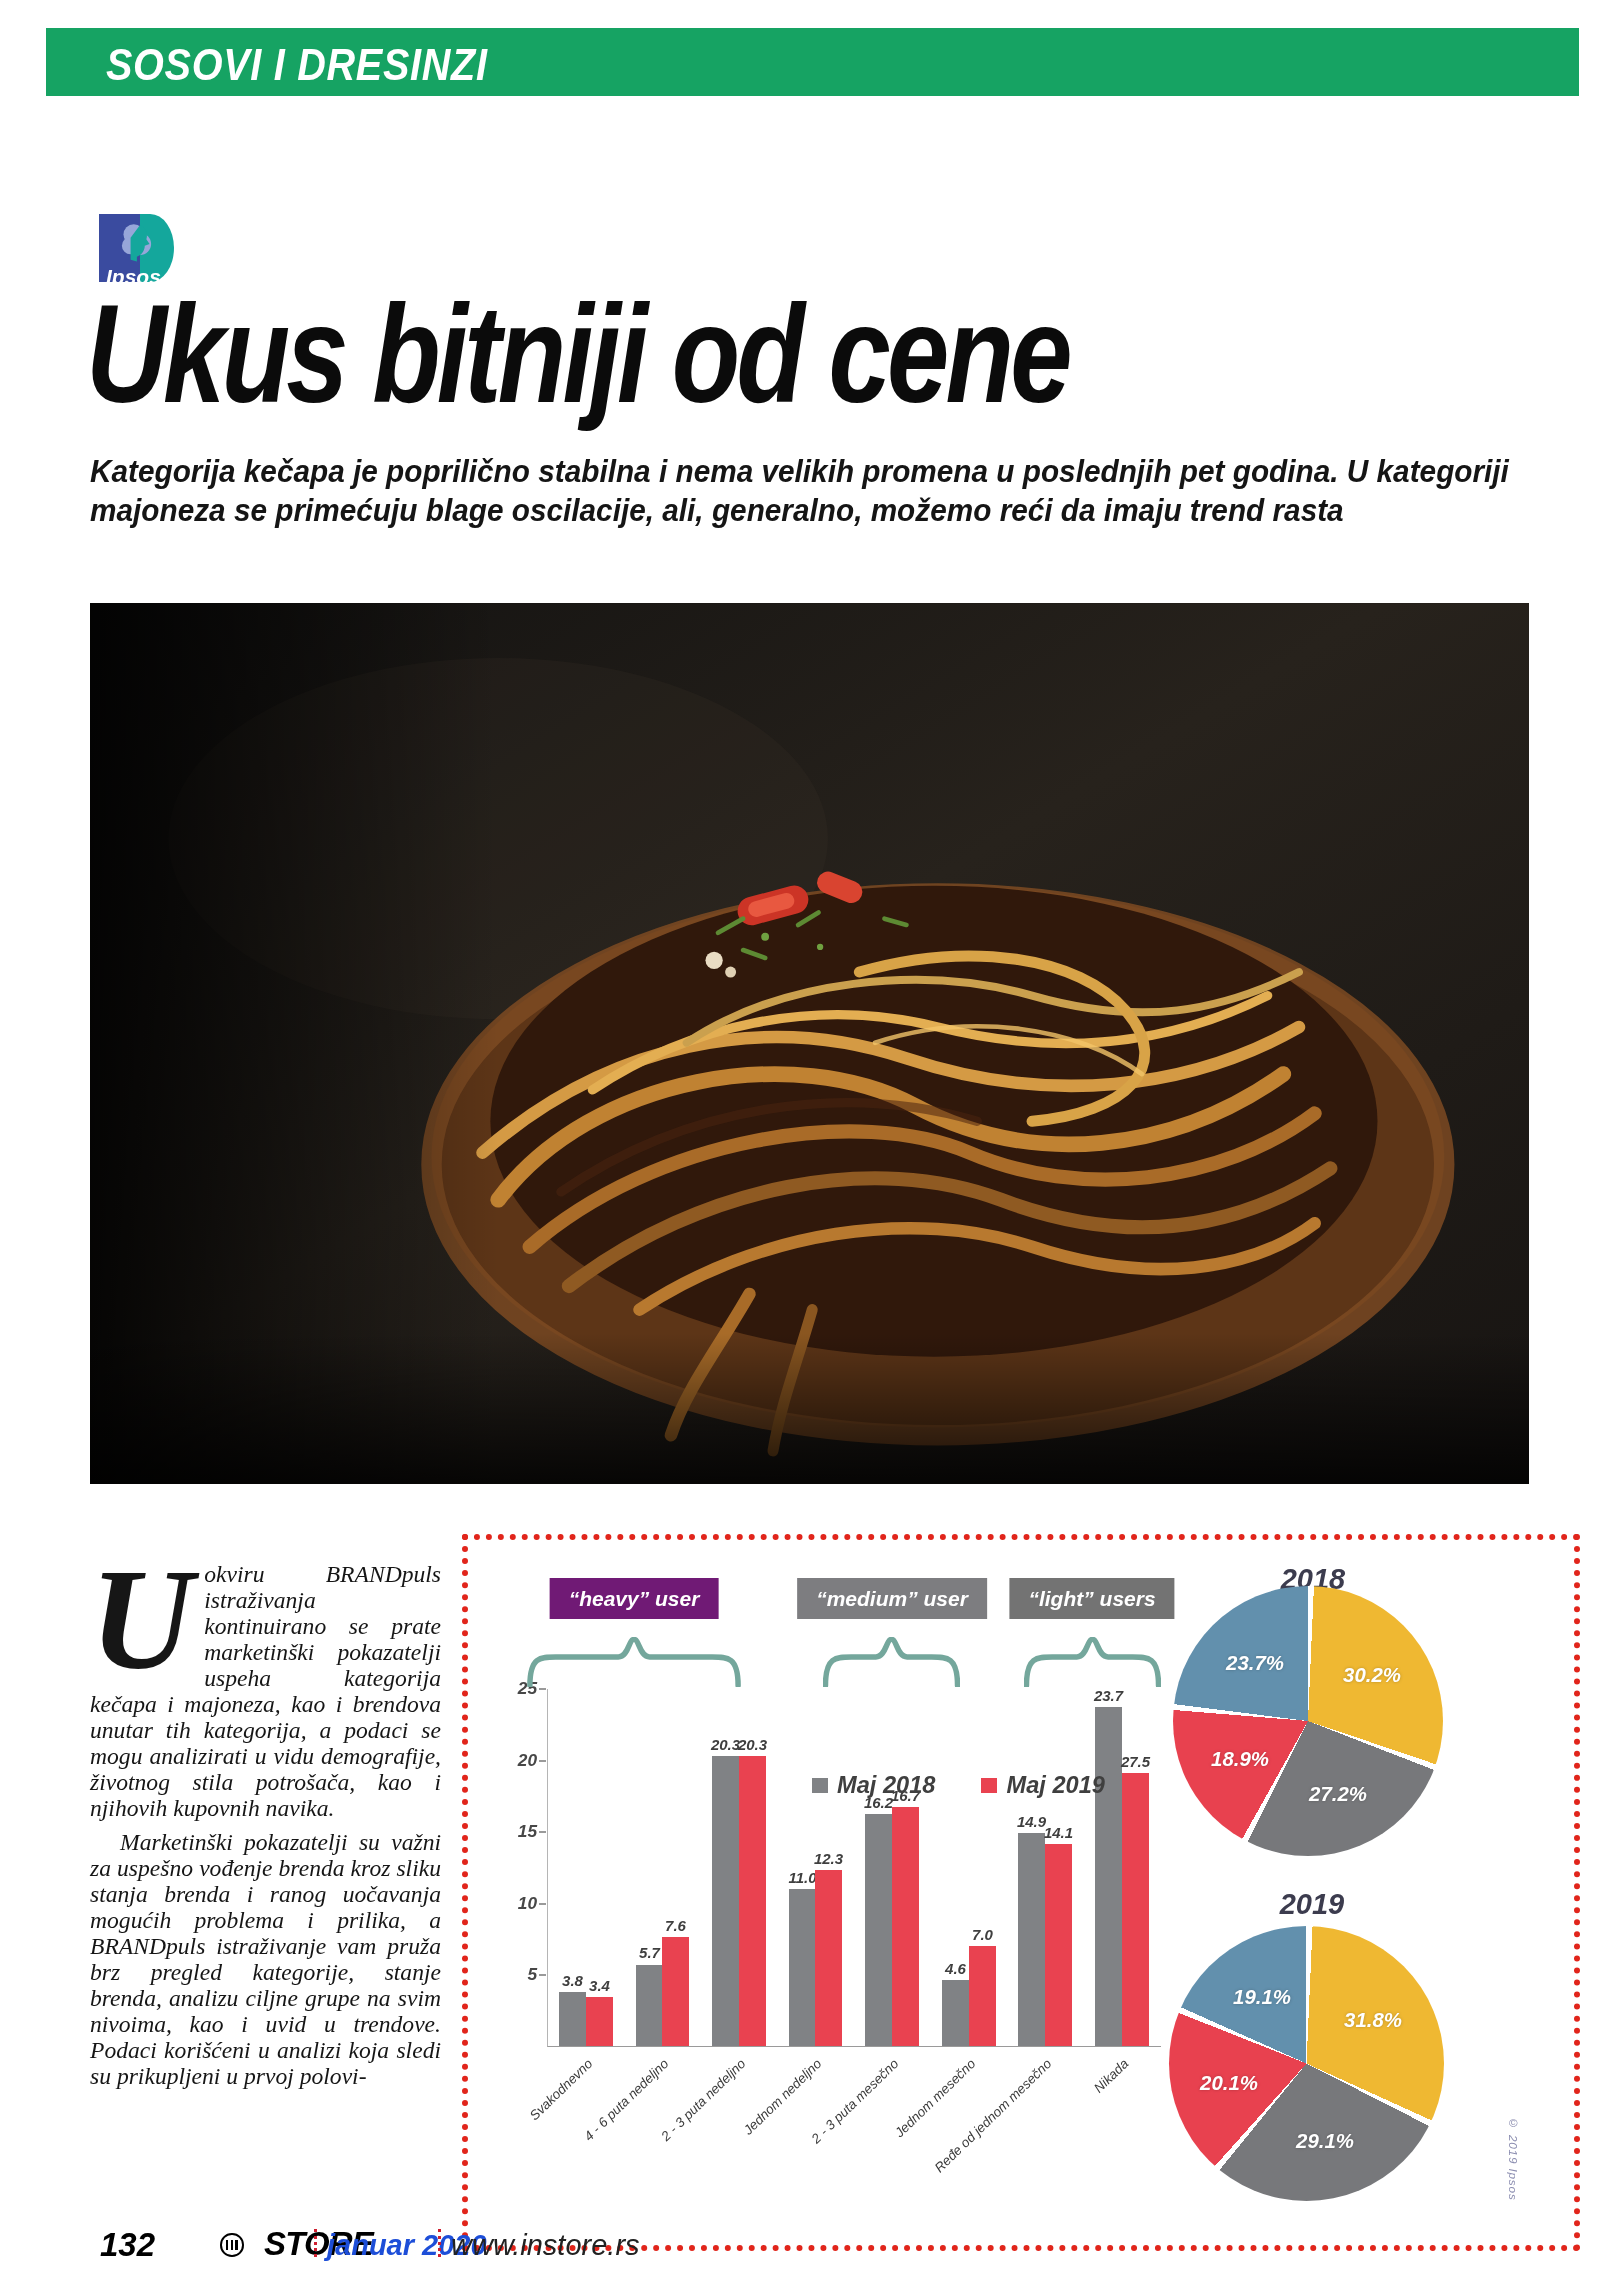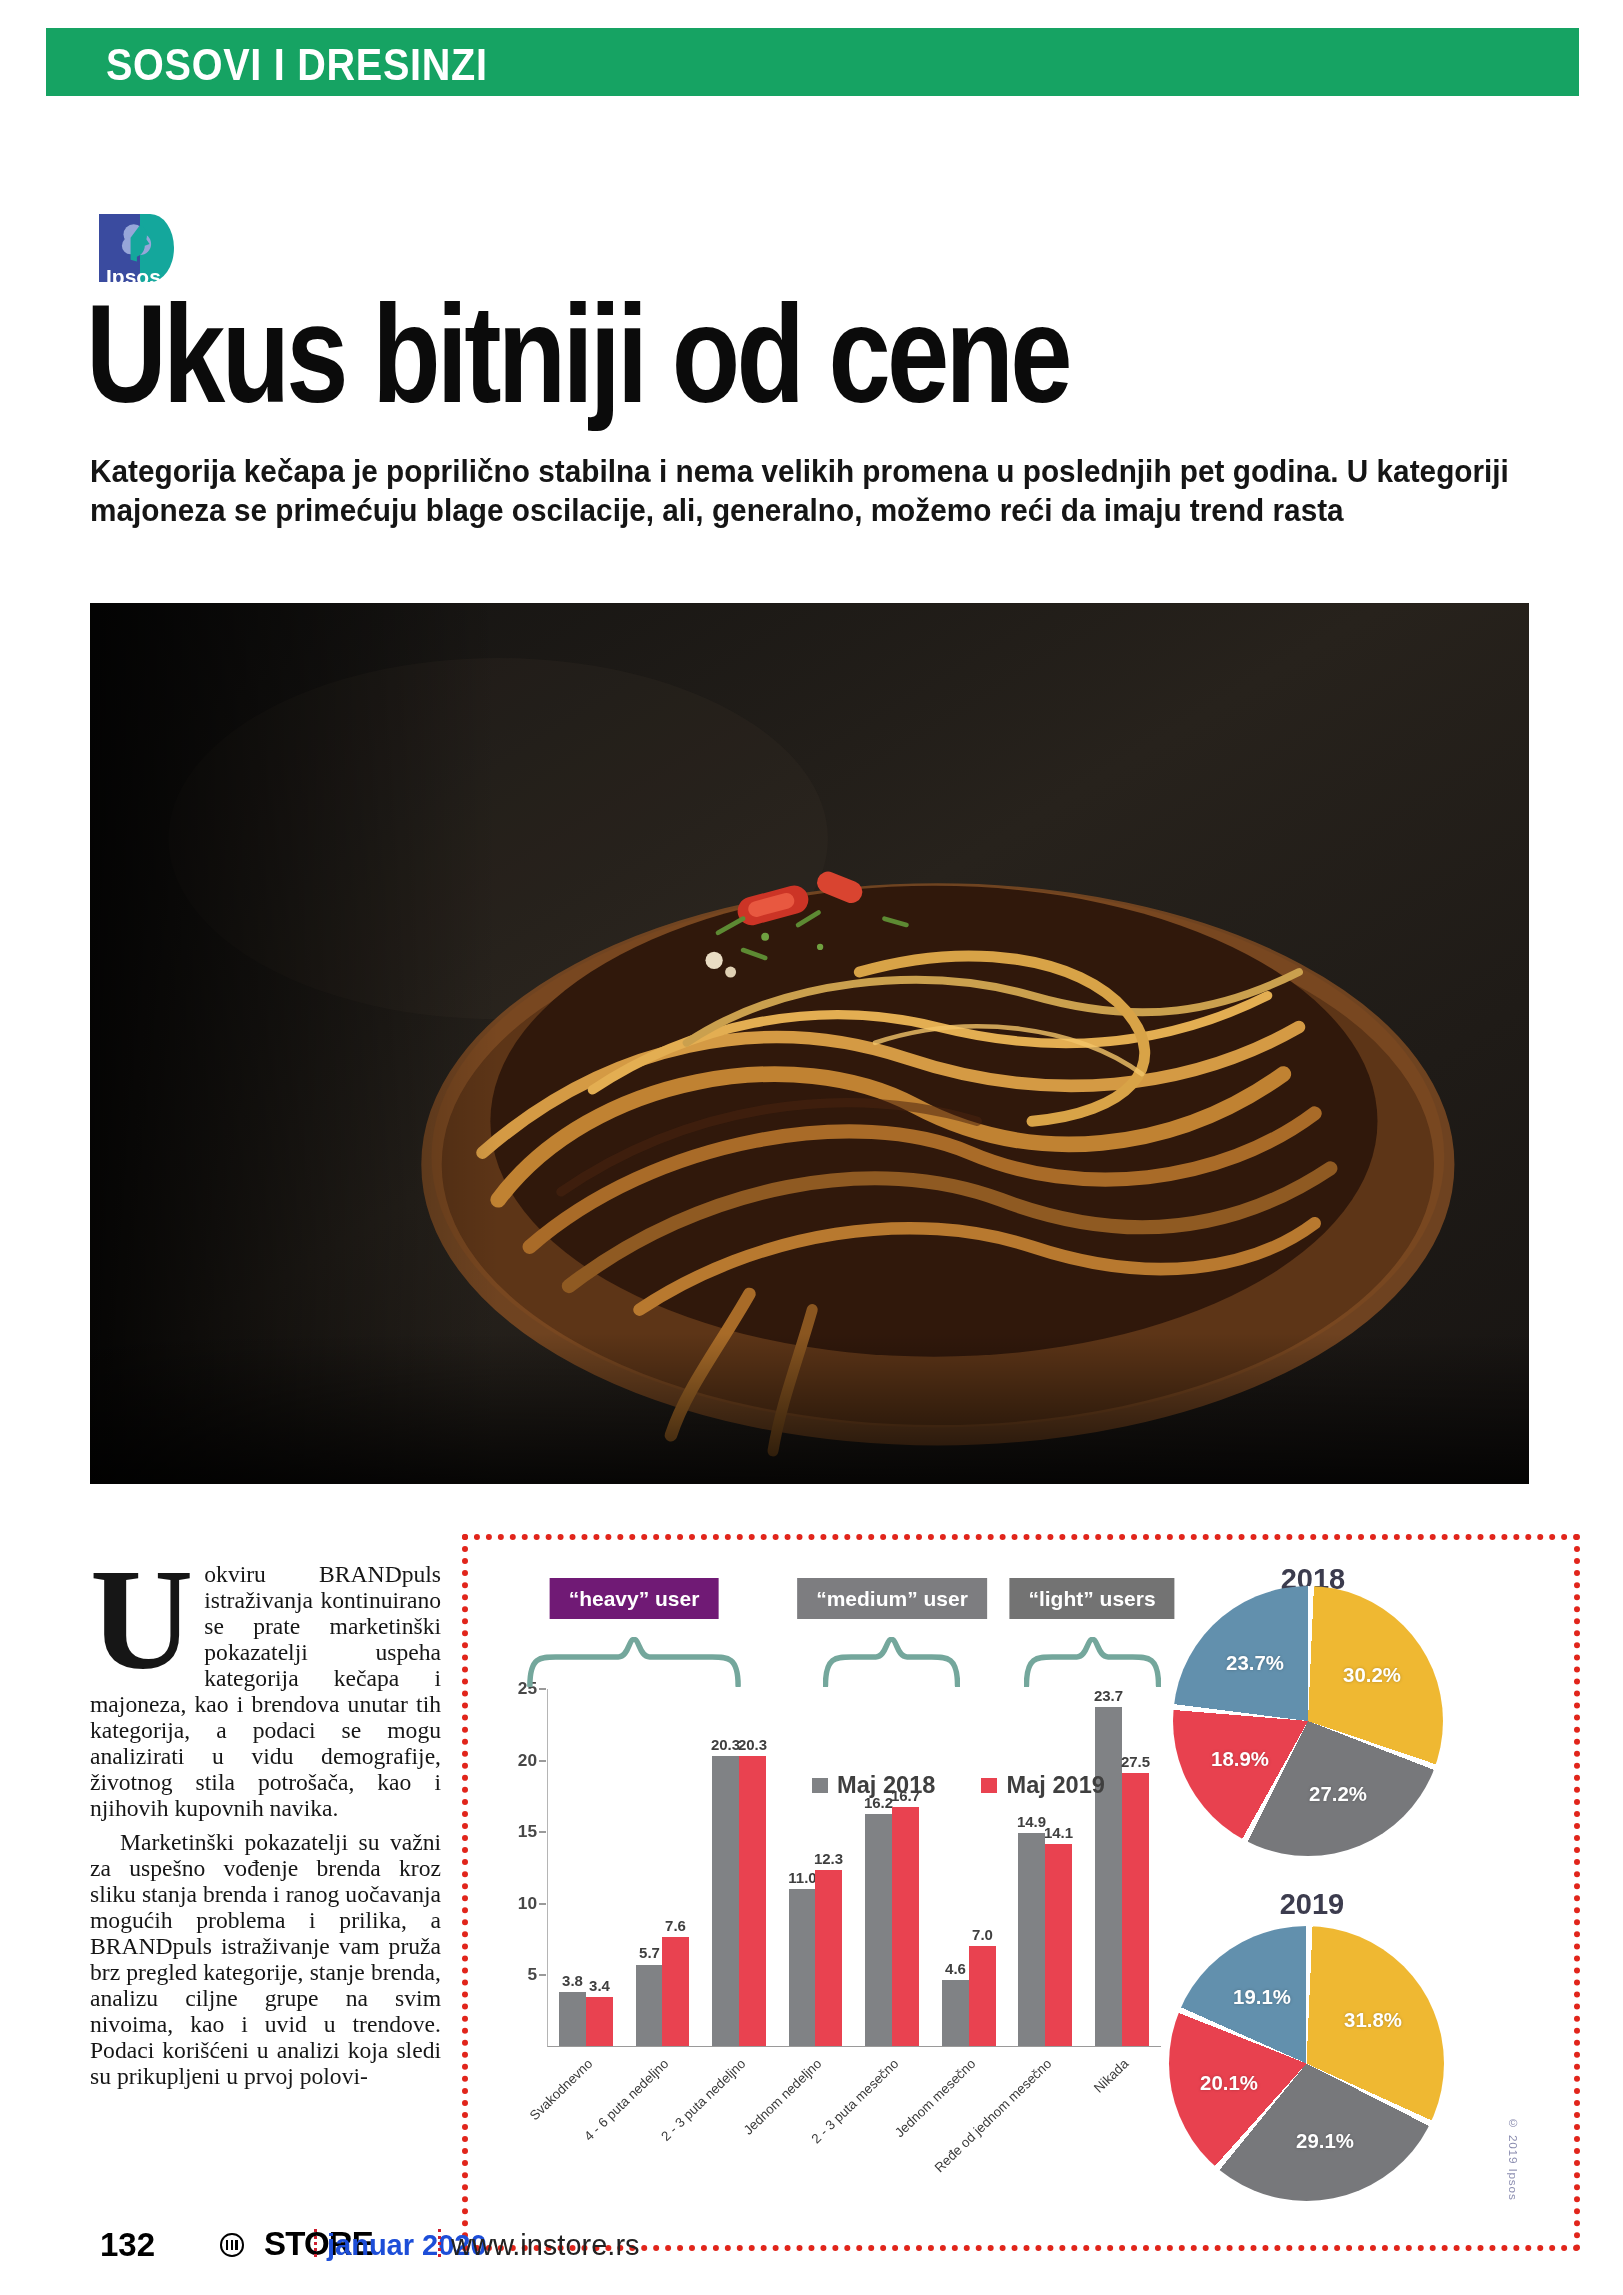--- a/index.html
+++ b/index.html
@@ -1,17 +1,17 @@
 <!DOCTYPE html>
 <html style="font-size:12.6px"><head>
 <meta charset="utf-8">
 <style>
   html,body{margin:0;padding:0;background:#e9e9e9;}
   .page{position:relative;width:1623px;height:2295px;background:#ffffff;overflow:hidden;
-        font-family:"Liberation Sans",sans-serif;}
+        font-family:"Liberation Sans",sans-serif;font-style:italic;}
   
   .banner{position:absolute;left:46px;top:27.5px;width:1533px;height:68px;}
   .banner-inner{position:absolute;left:60px;top:11px;white-space:nowrap;
     color:#fff;font-weight:bold;font-size:45px;letter-spacing:0.8px;
     transform:scaleX(0.88);transform-origin:left center;}
   
   .ipsos{position:absolute;left:99px;top:214px;width:75px;height:80px;}
   .ipsos .half-blue{position:absolute;left:0;top:0;width:41px;height:68px;background:#3a4b9f;}
   .ipsos .half-teal{position:absolute;left:41px;top:0;width:34px;height:68px;background:#14a79c;
       border-top-right-radius:70% 50%;border-bottom-right-radius:70% 50%;}

